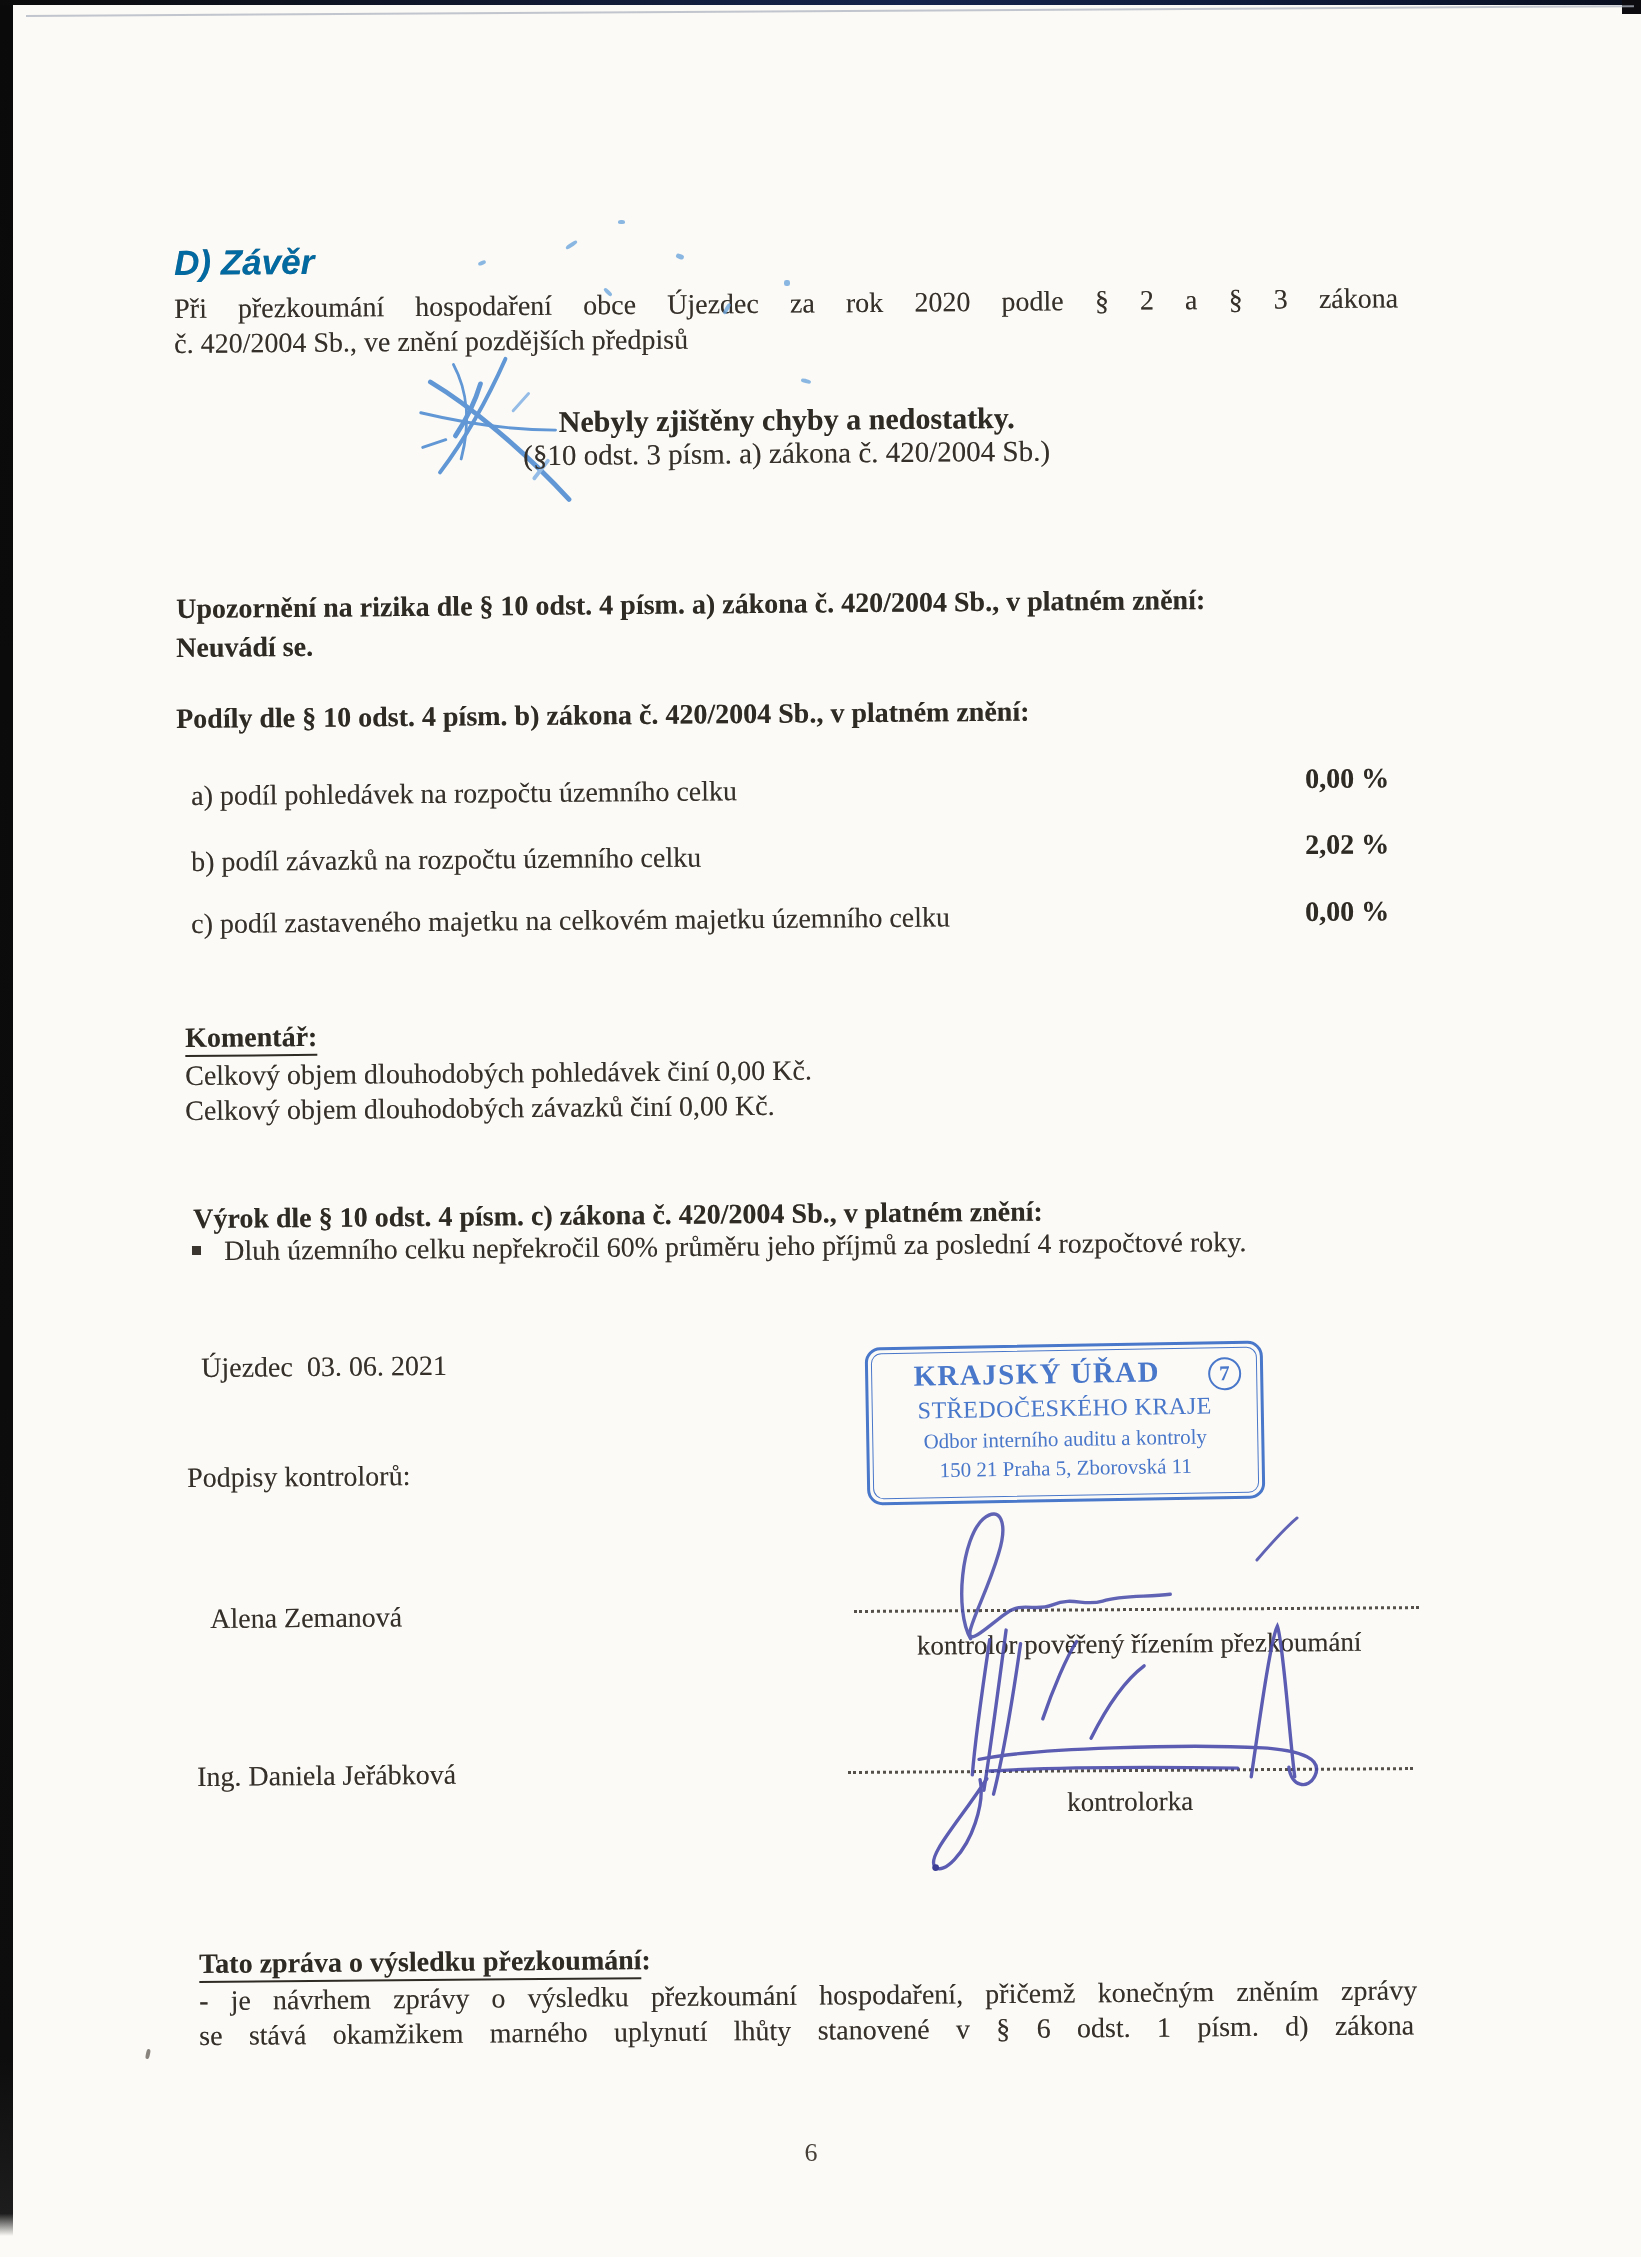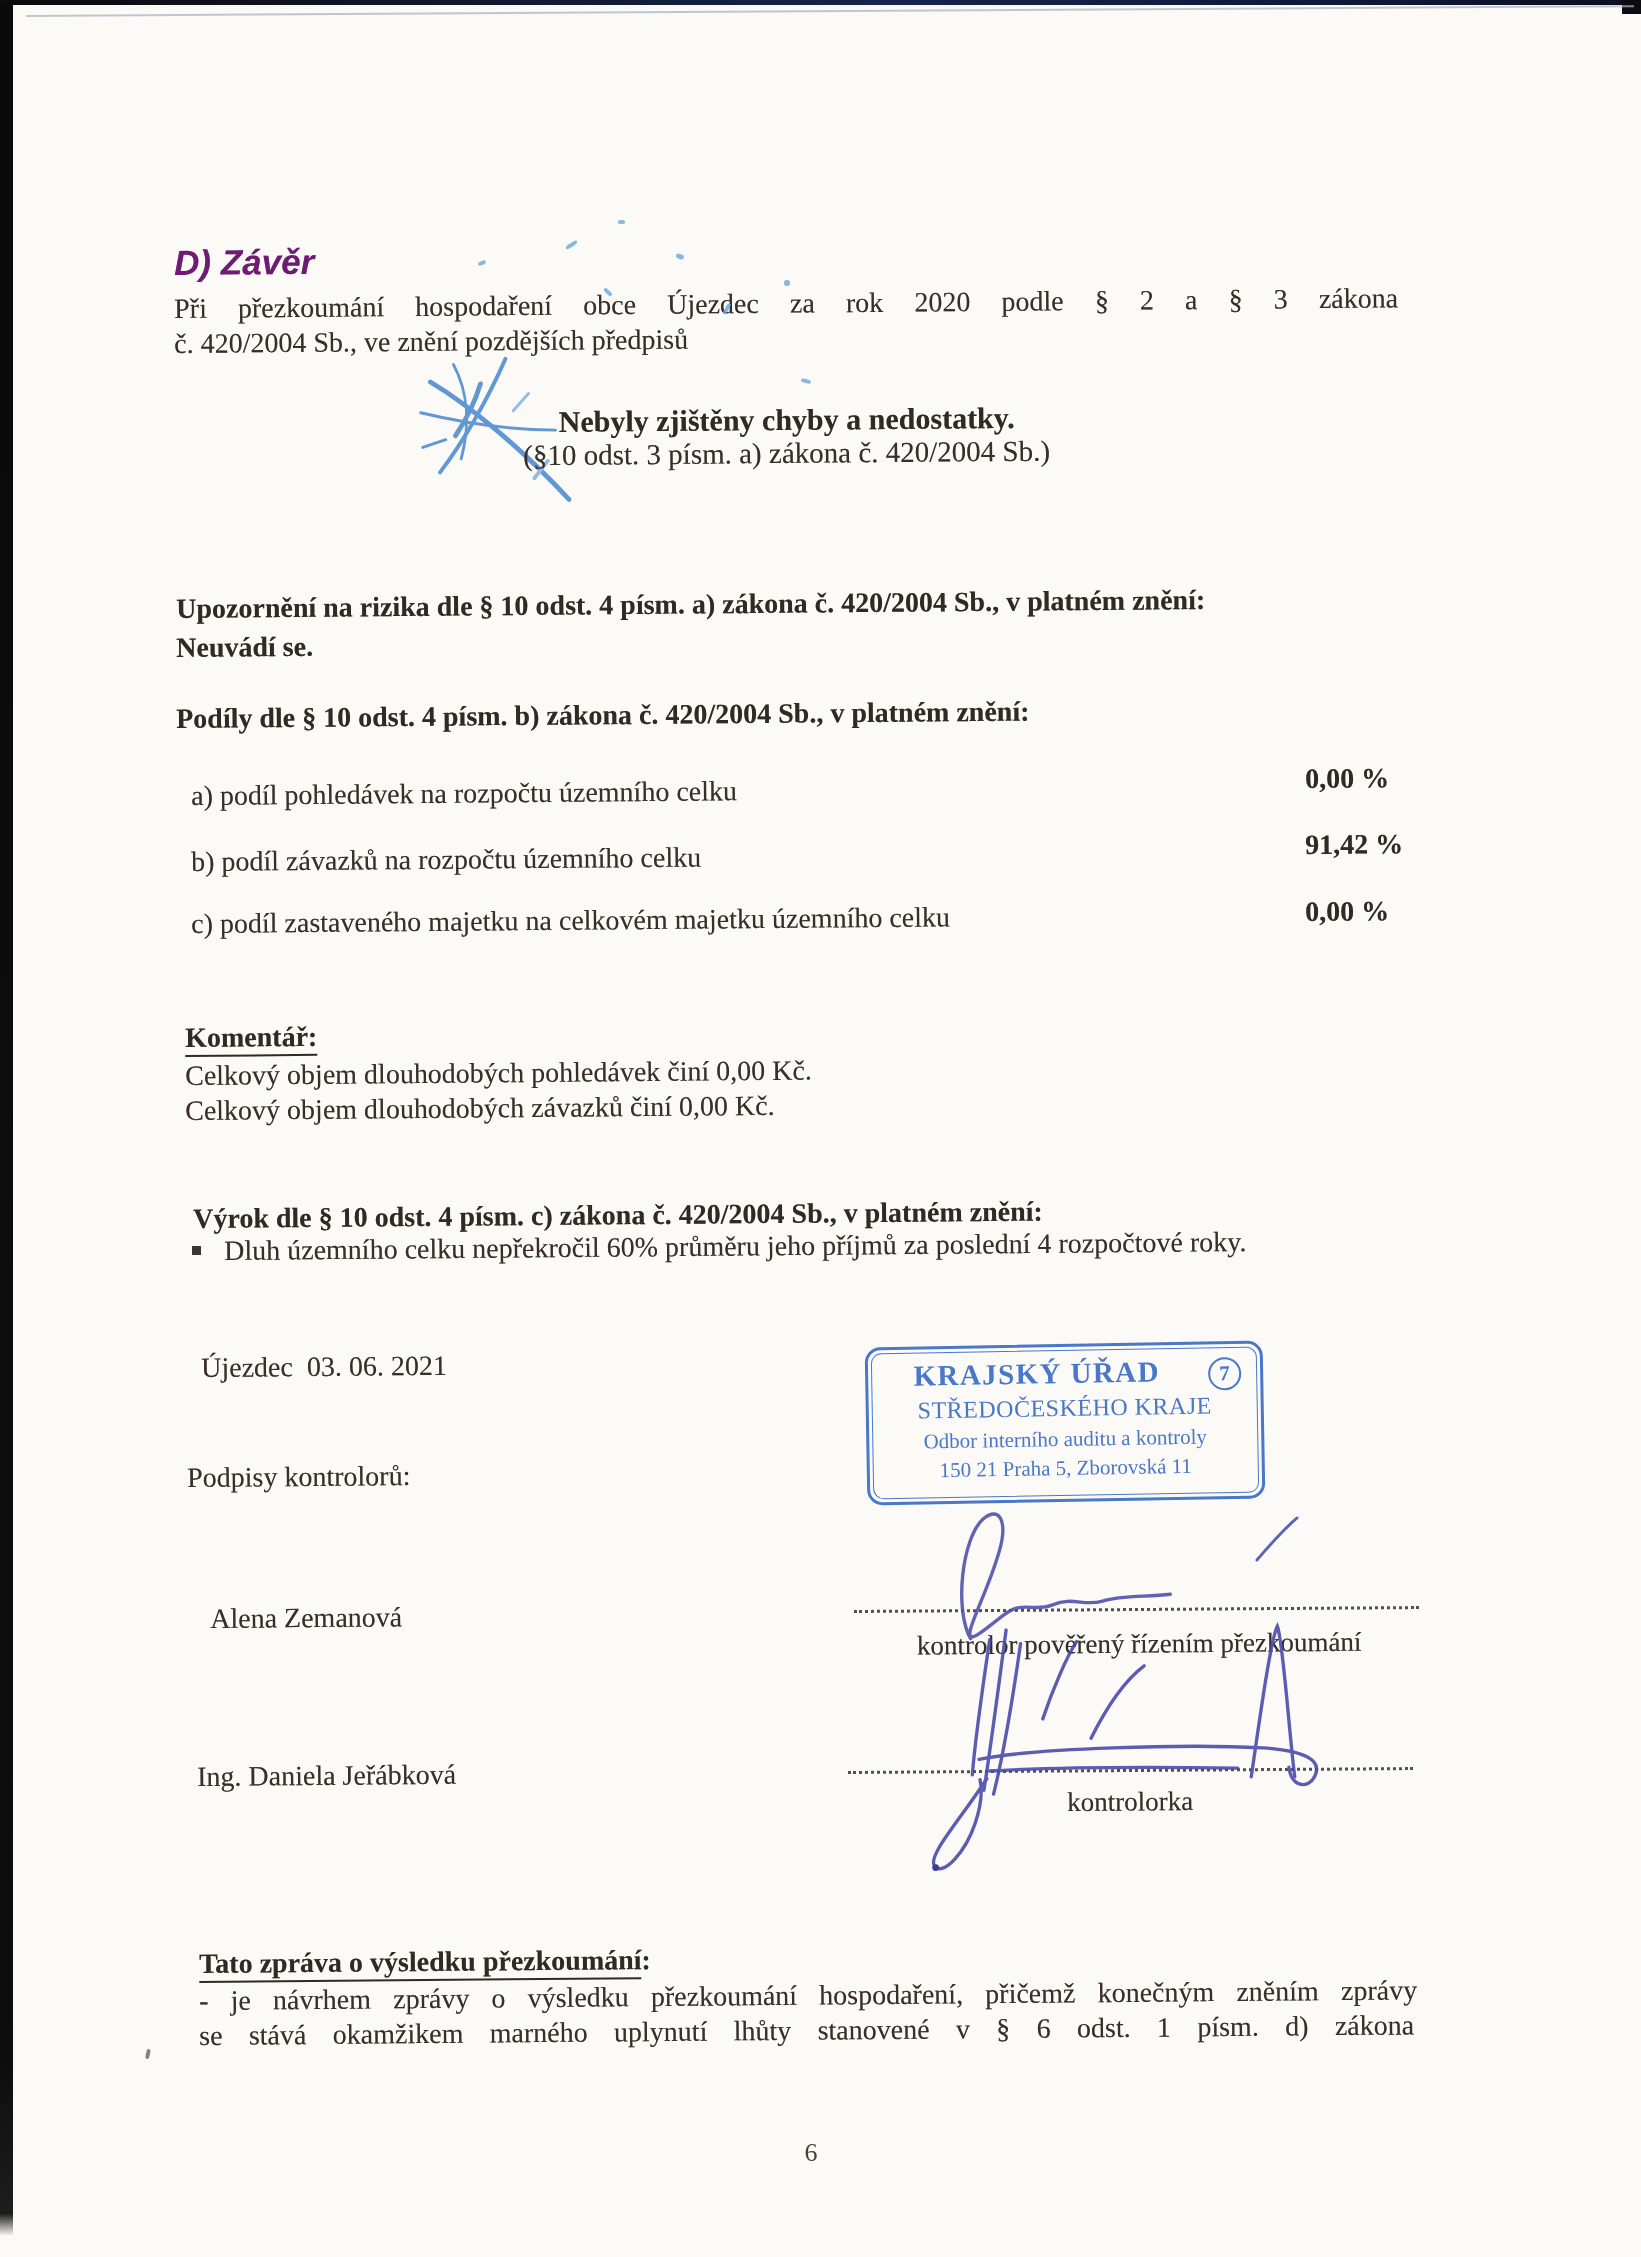--- a/index.html
+++ b/index.html
@@ -18,21 +18,21 @@
   .paper-line{position:absolute;left:26px;top:15.4px;width:1608px;height:1.9px;
     background:#aeb3bf;opacity:.75;transform:rotate(-0.35deg);transform-origin:0 0;}
   
   .t{position:absolute;color:#35302a;font-size:28px;line-height:1.25;
      transform:rotate(-0.5deg);transform-origin:0 0;white-space:nowrap;
      text-shadow:0 0 0.4px rgba(60,50,40,.45);}
   .b{font-weight:bold;color:#2e2a24;}
   .just{white-space:normal;text-align:justify;text-align-last:justify;}
   .ctr{text-align:center;}
   .h1{font-family:"Liberation Sans",sans-serif;font-style:italic;font-weight:bold;
-      font-size:35px;color:#701a75;letter-spacing:0px;}
+      font-size:35px;color:#0369a1;letter-spacing:0px;}
   .und{border-bottom:2.9px solid #2e2a24;padding-bottom:1.9px;}
   .dotline{position:absolute;height:0;border-bottom:3.9px dotted #55504a;
      transform:rotate(-0.4deg);transform-origin:0 0;}
   .bullet-sq{position:absolute;width:8.7px;height:8.7px;background:#3a362f;
      transform:rotate(-0.5deg);}
   
   .stamp{position:absolute;left:866px;top:1344px;width:398px;height:158px;
      border:3.9px solid #3a6cc6;border-radius:15.4px;transform:rotate(-1deg);
      transform-origin:50% 50%;box-sizing:border-box;opacity:.92;}
   .stamp-inner{position:absolute;inset:2.9px;border:1.9px solid #3a6cc6;border-radius:10.6px;}
@@ -93,21 +93,21 @@
 
   <div class="t b" style="left:176px;top:591px;">Upozornění na rizika dle § 10 odst. 4 písm. a) zákona č. 420/2004 Sb., v platném znění:</div>
   <div class="t b" style="left:176px;top:630px;">Neuvádí se.</div>
 
   <div class="t b" style="left:176px;top:701px;">Podíly dle § 10 odst. 4 písm. b) zákona č. 420/2004 Sb., v platném znění:</div>
 
   <div class="t" style="left:191px;top:778px;">a) podíl pohledávek na rozpočtu územního celku</div>
   <div class="t b" style="left:1305px;top:761px;">0,00 %</div>
 
   <div class="t" style="left:191px;top:844px;">b) podíl závazků na rozpočtu územního celku</div>
-  <div class="t b" style="left:1305px;top:827px;">91,42 %</div>
+  <div class="t b" style="left:1305px;top:827px;">2,02 %</div>
 
   <div class="t" style="left:191px;top:906px;">c) podíl zastaveného majetku na celkovém majetku územního celku</div>
   <div class="t b" style="left:1305px;top:894px;">0,00 %</div>
 
   <div class="t b" style="left:185px;top:1020px;"><span class="und">Komentář:</span></div>
   <div class="t" style="left:185px;top:1058px;">Celkový objem dlouhodobých pohledávek činí 0,00 Kč.</div>
   <div class="t" style="left:185px;top:1093px;">Celkový objem dlouhodobých závazků činí 0,00 Kč.</div>
 
   <div class="t b" style="left:193px;top:1201px;">Výrok dle § 10 odst. 4 písm. c) zákona č. 420/2004 Sb., v platném znění:</div>
   <div class="bullet-sq" style="left:192px;top:1246px;"></div>

